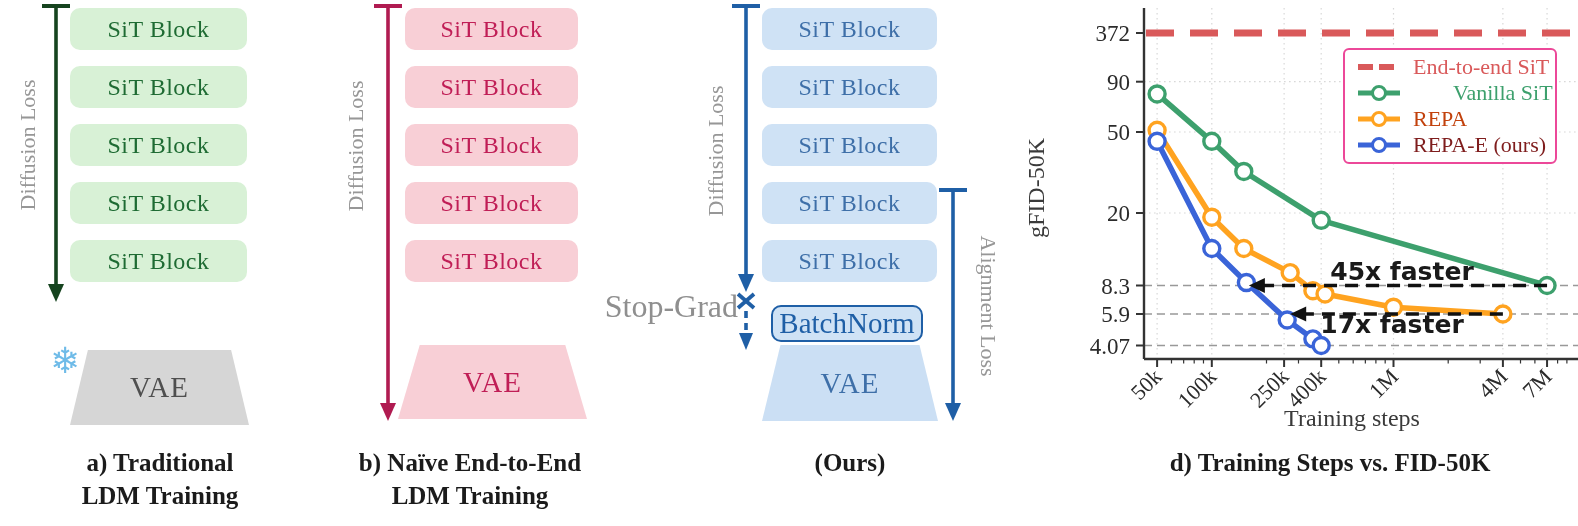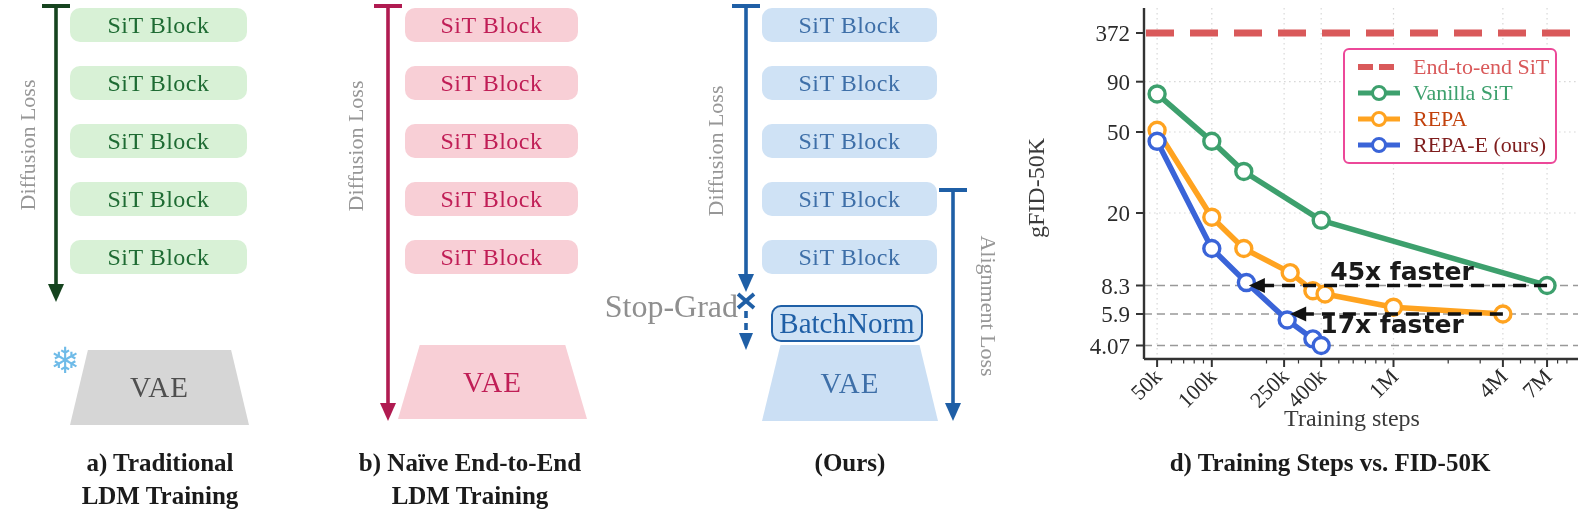--- a/index.html
+++ b/index.html
@@ -3,21 +3,21 @@
 <meta charset="utf-8">
 <style>
   html,body{margin:0;padding:0;}
   body{
     width:1578px;height:526px;position:relative;overflow:hidden;
     background:#ffffff;
     font-family:"Liberation Serif","DejaVu Serif",serif;
   }
   svg.layer{position:absolute;left:0;top:0;pointer-events:none;}
   .block{
-    position:absolute;height:34px;border-radius:10px;
+    position:absolute;height:42px;border-radius:10px;
     display:flex;align-items:center;justify-content:center;
     font-size:24px;letter-spacing:.5px;
   }
   .block-a{background:#d8f1d6;color:#1e6b33;}
   .block-b{background:#f8cfd6;color:#c01e56;}
   .block-c{background:#cfe2f5;color:#3e6fa8;}
   .trap{position:absolute;display:flex;align-items:center;justify-content:center;}
   .trap-shape{position:absolute;inset:0;}
   .trap-label{position:relative;font-size:29px;letter-spacing:1px;}
   .vlabel{
@@ -247,21 +247,21 @@
       <svg width="46" height="16">
         <line x1="2" y1="8" x2="44" y2="8" stroke="#d9595a" stroke-width="6" stroke-dasharray="15 6"></line>
       </svg>
       <span class="legend-label" style="color: rgb(217, 89, 90);">End-to-end SiT</span>
     </div>
     <div class="legend-row">
       <svg width="46" height="16">
         <line x1="2" y1="8" x2="44" y2="8" stroke="#3da06d" stroke-width="5"></line>
         <circle cx="23" cy="8" r="6.5" fill="#ffffff" stroke="#3da06d" stroke-width="3"></circle>
       </svg>
-      <span class="legend-label" style="color: rgb(61, 160, 109);">Vanilla SiT</span>
+      <span class="legend-label" style="color: rgb(61, 160, 109); margin-left: 40px;">Vanilla SiT</span>
     </div>
     <div class="legend-row">
       <svg width="46" height="16">
         <line x1="2" y1="8" x2="44" y2="8" stroke="#ffa320" stroke-width="5"></line>
         <circle cx="23" cy="8" r="6.5" fill="#ffffff" stroke="#ffa320" stroke-width="3"></circle>
       </svg>
       <span class="legend-label" style="color: #c2410c;">REPA</span>
     </div>
     <div class="legend-row">
       <svg width="46" height="16">

